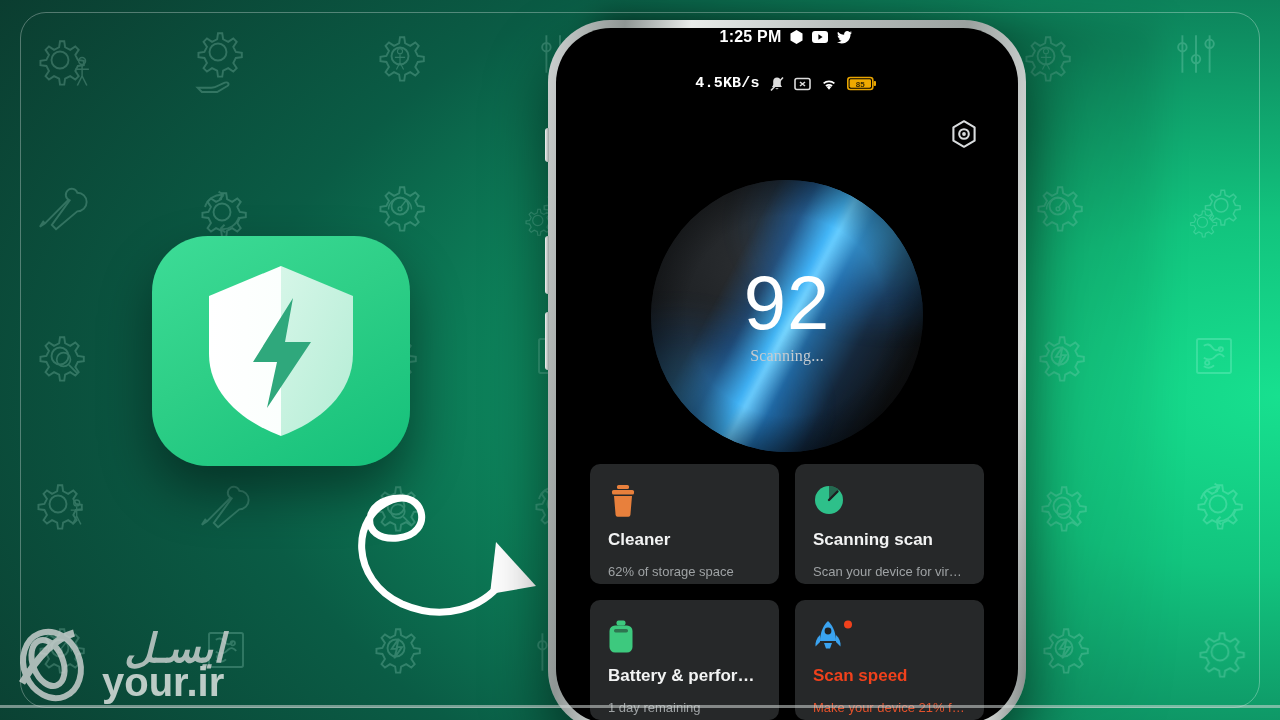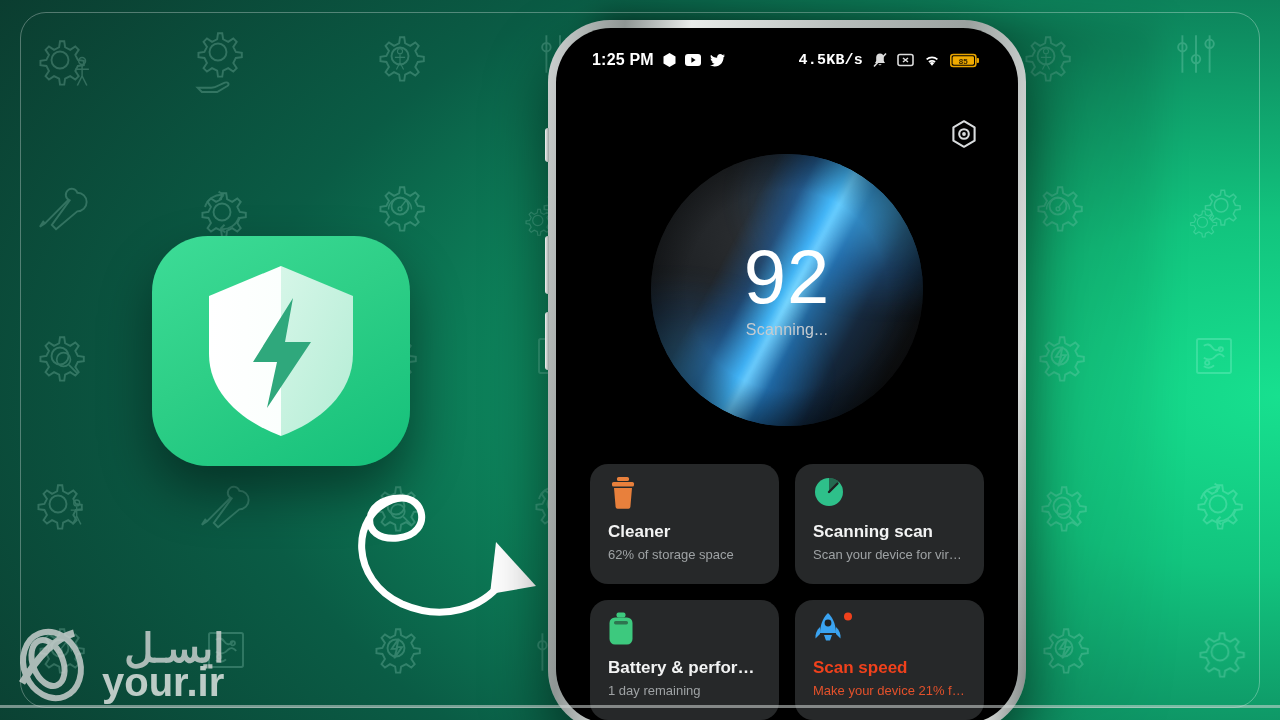--- a/index.html
+++ b/index.html
@@ -52,21 +52,21 @@
   #arrow-svg { position:absolute; left:340px; top:470px; width:260px; height:180px; }
 
   
   #watermark {
     position:absolute; left:8px; bottom:8px;
     width:240px; height:95px;
     display:flex; align-items:center;
     opacity:.82;
   }
   #wm-text { margin-left:6px; color:#d8dcda; line-height:1; }
-  #wm-fa { font-size:40px; font-weight:bold; letter-spacing:1px; text-align:right; color:#cfd4d2; }
+  #wm-fa { font-size:40px; font-weight:bold; letter-spacing:1px; text-align:right; color:#cfd4d2;font-style:italic; }
   #wm-en { font-size:40px; font-weight:bold; margin-top:-6px; color:#e4e8e6; }
 
   
   #phone {
     position:absolute; left:548px; top:20px;
     width:478px; height:712px;
     border-radius:62px;
     background:linear-gradient(96deg,#cfd3d2 0%,#8f9694 14%,#e9ecea 26%,#b9bfbd 52%,#9aa19f 76%,#d9dddb 92%,#7e8583 100%);
     padding:8px;
     box-shadow:0 30px 60px rgba(0,0,0,.55);
@@ -83,38 +83,39 @@
     background:linear-gradient(90deg,#f0f2f1,#9aa19f);
     border-radius:3px 0 0 3px;
   }
 
   
   #status-bar {
     position:absolute; top:0; left:0; right:0; height:64px;
     display:flex; align-items:center; justify-content:space-between;
     padding:0 38px 0 36px;
     color:#fff;
+    flex-direction:column;
   }
   #status-left, #status-right { display:flex; align-items:center; gap:9px; }
   #clock { font-size:16px; font-weight:bold; letter-spacing:.2px; }
   #net-speed { font-size:15px; font-weight:bold; letter-spacing:.2px;font-family:Liberation Mono, monospace; }
   .sb-icon { display:flex; align-items:flex-end; }
 
   
   #settings-btn {
     position:absolute; right:36px; top:88px;
     width:36px; height:36px;
     display:flex; align-items:center; justify-content:center;
     cursor:pointer;
   }
 
   
   #orb-wrap {
-    position:absolute; left:0; right:0; top:112px; height:300px;
-    display:flex; align-items:center; justify-content:center;
+    position:absolute; left:0; right:0; top:124px; height:300px;
+    display:flex; align-items:flex-end; justify-content:center;
   }
   #orb {
     position:relative;
     width:272px; height:272px; border-radius:50%;
     background:radial-gradient(circle at 38% 30%, #2b2e31 0%, #1d2023 38%, #121416 66%, #070809 100%);
     overflow:hidden;
     box-shadow:0 0 60px rgba(0,0,0,.8);
   }
   #sweep {
     position:absolute; inset:-30%;
@@ -139,46 +140,46 @@
   #orb-vignette {
     position:absolute; inset:0; border-radius:50%;
     background:radial-gradient(circle at 50% 50%, rgba(0,0,0,0) 52%, rgba(0,0,0,.55) 86%, rgba(0,0,0,.85) 100%);
   }
   #orb-text {
     position:absolute; inset:0;
     display:flex; flex-direction:column; align-items:center; justify-content:center;
     z-index:3;
   }
   #score { font-size:76px; font-weight:300; color:#fff; line-height:.95; letter-spacing:1px; }
-  #score-status { font-size:16px; color:#c6cbd0; margin-top:8px; letter-spacing:.2px; }
+  #score-status { font-size:16px; color:#c6cbd0; margin-top:8px; letter-spacing:.2px;font-family:Liberation Serif, serif; }
 
   
   #card-grid {
     position:absolute; left:34px; right:34px; top:436px;
     display:grid;
     grid-template-columns:1fr 1fr;
     gap:16px;
   }
   .card {
     background:#262829;
-    border-radius:18px;
-    padding:12px 16px 18px 18px;
+    border-radius:10px;
+    padding:20px 16px 18px 18px;
     height:120px;
     cursor:pointer;
     position:relative;
     overflow:hidden;
   }
   .card-icon { height:40px; display:flex; align-items:flex-start; }
   .card-title {
     margin-top:6px;
     font-size:17px; font-weight:bold; color:#f2f3f3;
     white-space:nowrap; overflow:hidden; text-overflow:ellipsis;
   }
   .card-sub {
-    margin-top:5px;
+    margin-top:14px;
     font-size:13px; color:#9ea2a4;
     white-space:nowrap; overflow:hidden; text-overflow:ellipsis;
   }
   .card.accent .card-title { color:#f0411c; }
   .card.accent .card-sub { color:#e3512b; }
 
   #scanline {
     position:absolute; left:0; right:0; top:705px; height:3px;
     background:rgba(210,215,213,.55);
     pointer-events:none; z-index:40;

